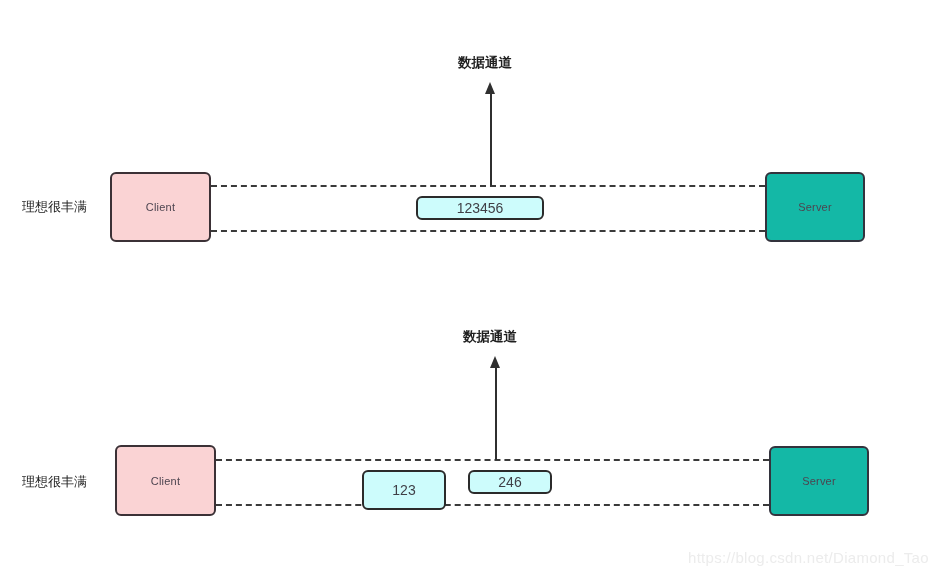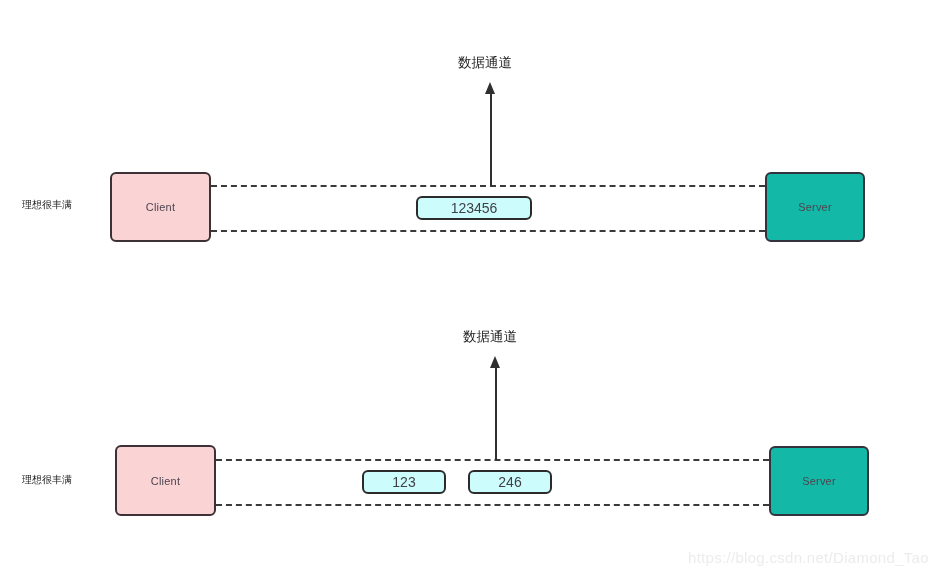--- a/index.html
+++ b/index.html
@@ -81,27 +81,27 @@
   }
 
   
   .lbl {
     position: absolute;
     font-size: 14px;
     color: #222222;
     white-space: nowrap;
   }
   .lbl.row-label {
-    font-size: 10px;
+    font-size: 13px;
     color: #1b1b1b;
   }
   .lbl.channel-label {
     font-size: 13.5px;
     color: #1f1f1f;
-    font-weight: 400;
+    font-weight: 700;
   }
 
   .watermark {
     position: absolute;
     font-size: 15px;
     color: #ececec;
     white-space: nowrap;
     letter-spacing: .3px;
   }
 </style>
@@ -121,21 +121,21 @@
     <span>Client</span>
   </div>
 
   <div class="node server" style="left:765px; top:172px; width:100px; height:70px;">
     <span>Server</span>
   </div>
 
   <div class="dashline" style="left:211px; top:185px; width:554px;"></div>
   <div class="dashline" style="left:211px; top:230px; width:554px;"></div>
 
-  <div class="packet" style="left:416px; top:196px; width:116px; height:24px;">
+  <div class="packet" style="left:416px; top:196px; width:128px; height:24px;">
     <span>123456</span>
   </div>
 
   <div class="lbl channel-label" style="left:463px; top:328px;">数据通道</div>
 
   <div class="arrow-head" style="left:490px; top:356px;"></div>
   <div class="arrow-shaft" style="left:495px; top:367px; height:93px;"></div>
 
   <div class="lbl row-label" style="left:22px; top:473px;">理想很丰满</div>
 
@@ -143,21 +143,21 @@
     <span>Client</span>
   </div>
 
   <div class="node server" style="left:769px; top:446px; width:100px; height:70px;">
     <span>Server</span>
   </div>
 
   <div class="dashline" style="left:216px; top:459px; width:553px;"></div>
   <div class="dashline" style="left:216px; top:504px; width:553px;"></div>
 
-  <div class="packet" style="left:362px; top:470px; width:84px; height:24px;justify-content:center;">
+  <div class="packet" style="left:362px; top:470px; width:84px; height:40px;justify-content:center;">
     <span>123</span>
   </div>
   <div class="packet" style="left:468px; top:470px; width:84px; height:24px;">
     <span>246</span>
   </div>
 
   <div class="watermark" style="left:688px; top:549px;">https://blog.csdn.net/Diamond_Tao</div>
 
 </div>
 

